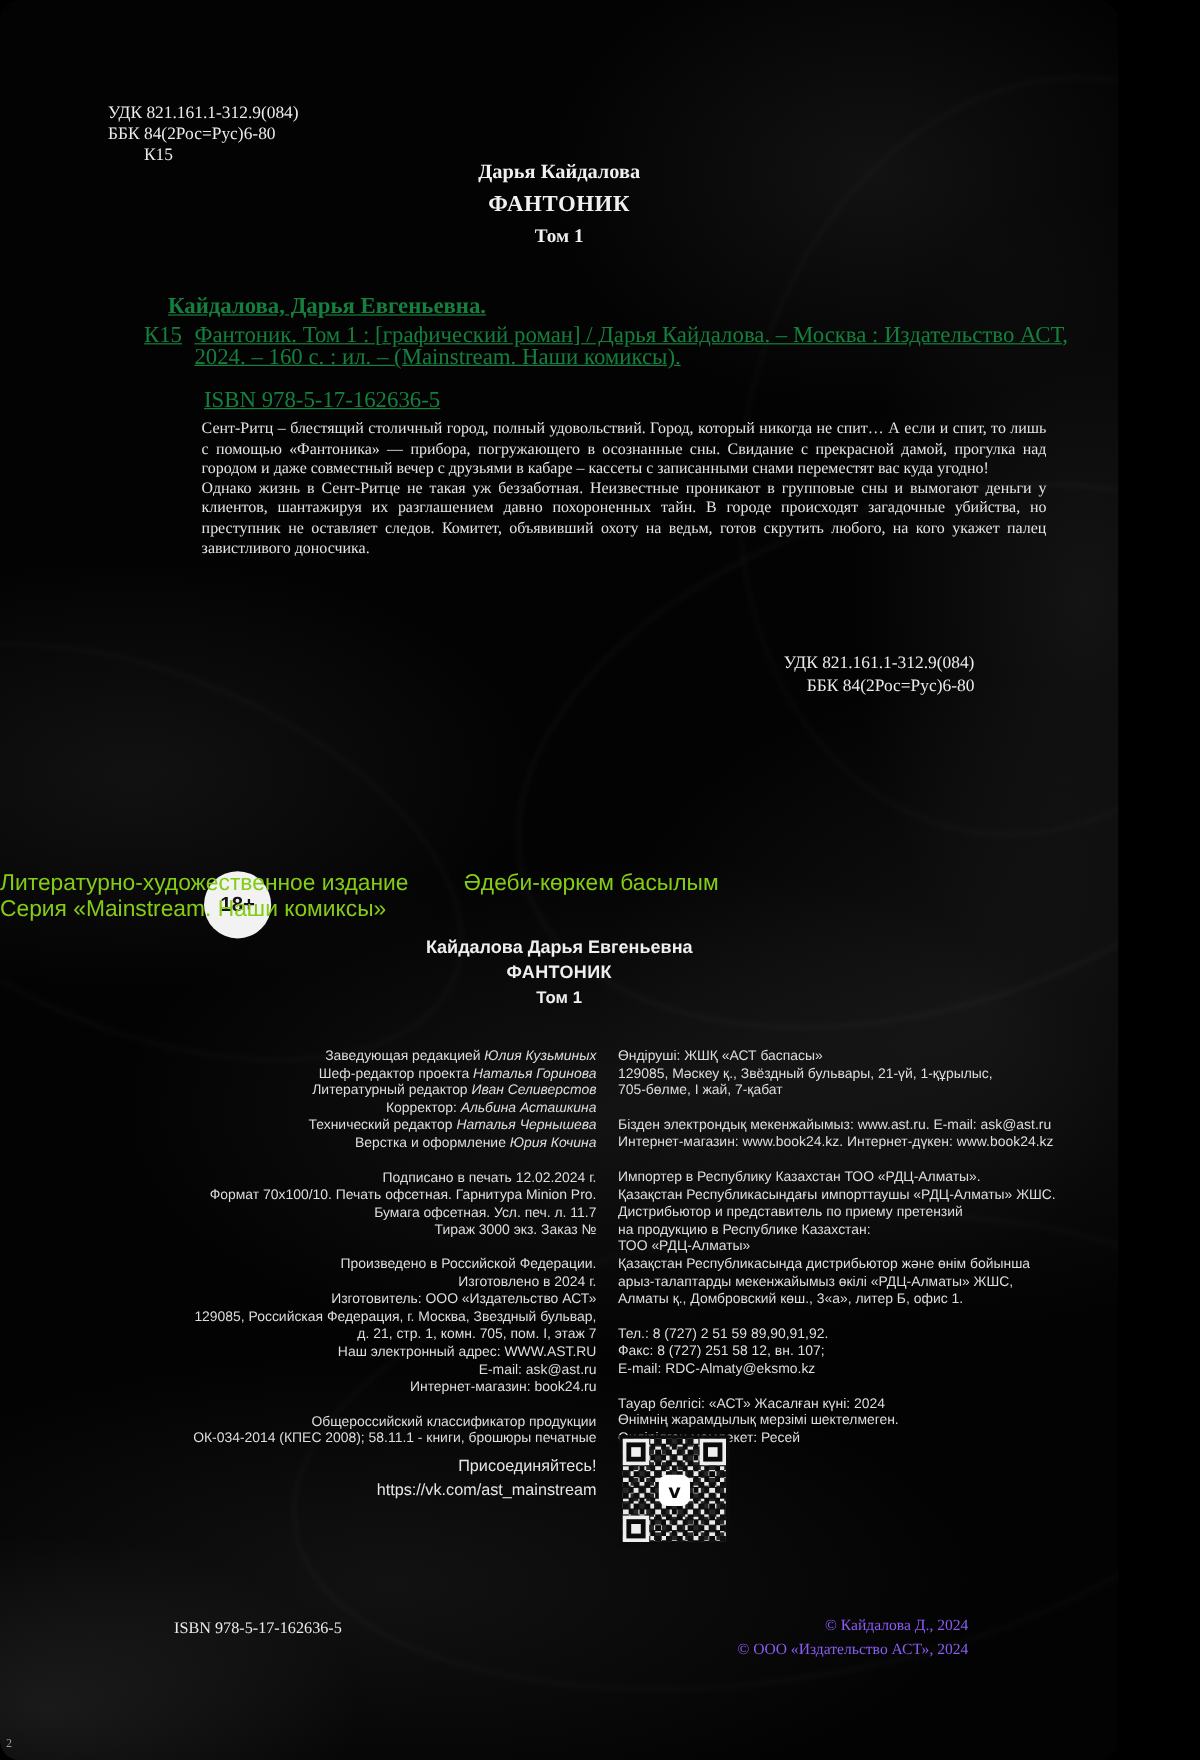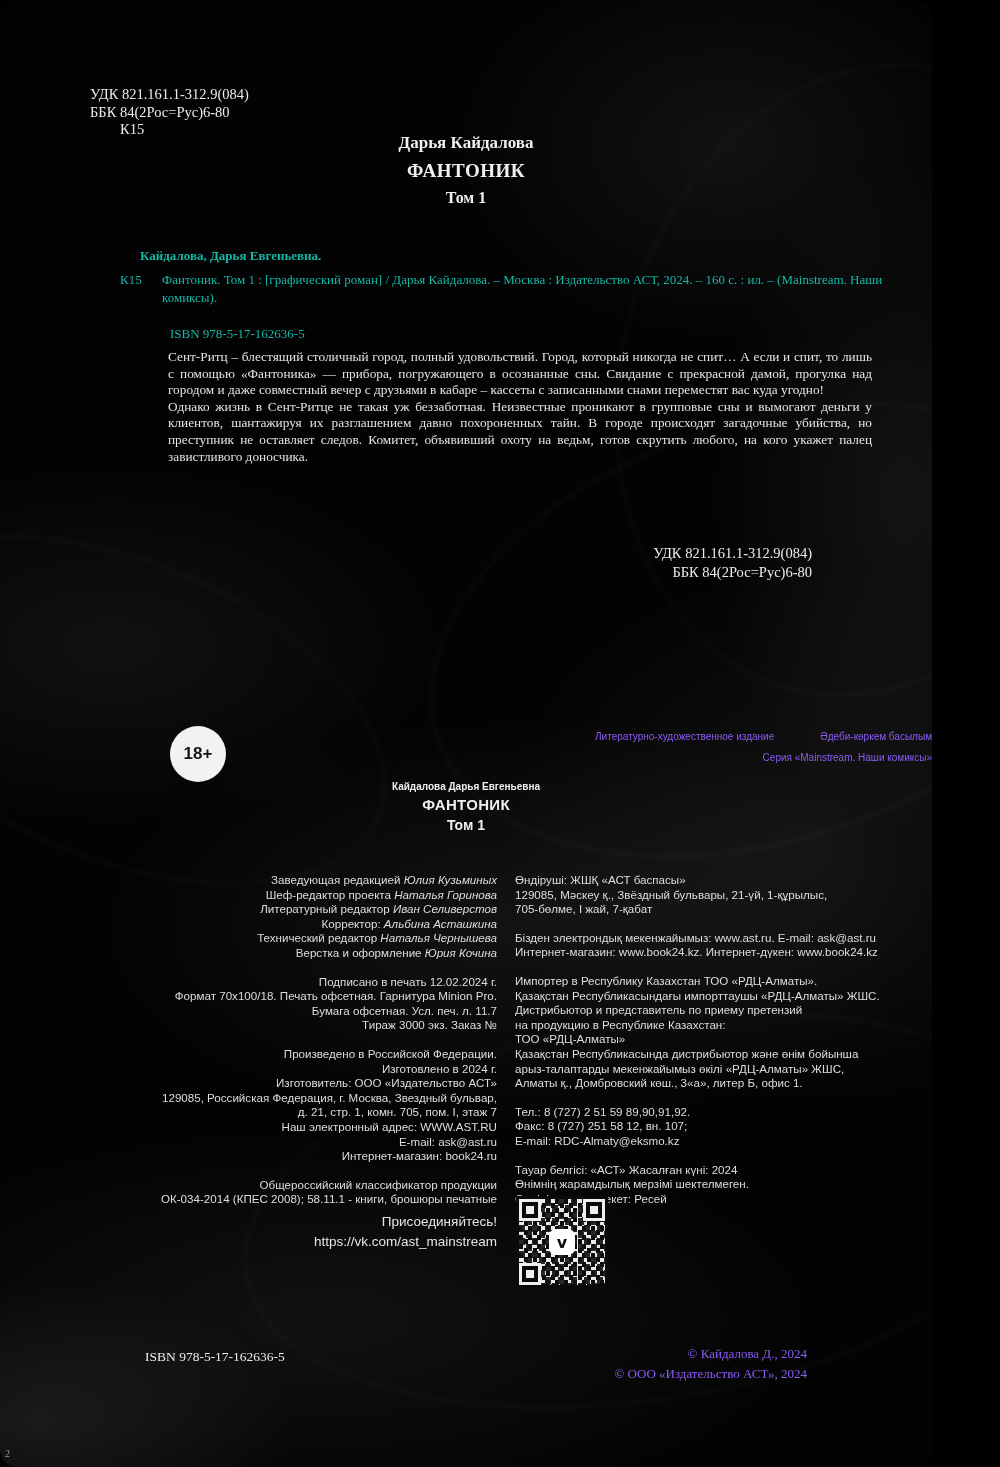--- a/index.html
+++ b/index.html
@@ -33,40 +33,40 @@
   .ital  { font-style:italic; }
 
   .top-codes { position:absolute; left:90px; top:86px; font-size:14.5px; line-height:17.5px; color:#ececec; }
   .top-codes .k15 { padding-left:30px; }
 
   .title-block { position:absolute; left:0; right:0; top:133px; text-align:center; font-weight:bold; color:#f0f0f0; }
   .t-author { font-size:17px; }
   .t-title  { font-size:19px; margin-top:7px; letter-spacing:0.5px; }
   .t-vol    { font-size:16px; margin-top:7px; }
 
-  .catalog { position:absolute; left:120px; top:247px; width:772px; font-size:13px; line-height:18.5px; color:#14b8a6; }
+  .catalog { position:absolute; left:120px; top:247px; width:772px; font-size:19px; line-height:18.5px; color:#15803d;text-decoration:underline; }
   .cat-author { padding-left:20px; font-weight:bold; margin-bottom:5px; }
   .cat-row { display:flex; }
   .cat-code { width:42px; flex:none; }
   .cat-text { flex:1; }
   .cat-isbn { padding-left:50px; margin-top:17px; }
 
   .annotation { position:absolute; left:168px; top:349px; width:704px; font-size:13.3px; line-height:16.6px; text-align:justify; color:#e4e4e4; }
 
   .right-codes { position:absolute; right:120px; top:544px; text-align:right; font-size:14.5px; line-height:19px; color:#ececec; }
 
   .age-badge { position:absolute; left:170px; top:726px; width:56px; height:56px; border-radius:50%;
     background:#f2f2f2; color:#141414; font-weight:bold; font-size:17px;
     display:flex; align-items:center; justify-content:center; font-family:"Liberation Sans",sans-serif; }
 
-  .edition { position:absolute; left:0; right:0; top:726px; text-align:right; font-size:10px; line-height:21px; color:#8b5cf6; }
+  .edition { position:absolute; left:0; right:0; top:726px; text-align:left; font-size:19px; line-height:21px; color:#84cc16; }
   .ed-kz { margin-left:46px; }
 
   .imprint-title { position:absolute; left:0; right:0; top:781px; text-align:center; font-weight:bold; color:#efefef; }
-  .it-author { font-size:10px; }
+  .it-author { font-size:15px; }
   .it-title  { font-size:15px; margin-top:4px; letter-spacing:0.3px; }
   .it-vol    { font-size:14px; margin-top:4px; }
 
   .col { position:absolute; top:873px; font-size:11.6px; line-height:14.6px; color:#dedede; }
   .col-left  { left:120px; width:377px; text-align:right; }
   .col-right { left:515px; width:382px; text-align:left; }
   .blk { margin-bottom:14px; }
   .blk:last-child { margin-bottom:0; }
 
   .social-text { position:absolute; left:120px; top:1212px; width:377px; text-align:right; font-size:13.5px; line-height:19.5px; color:#e6e6e6; }
@@ -147,21 +147,21 @@
     <div class="blk">
         <div class="line"><span>Заведующая редакцией</span> <span class="ital">Юлия Кузьминых</span></div>
         <div class="line"><span>Шеф-редактор проекта</span> <span class="ital">Наталья Горинова</span></div>
         <div class="line"><span>Литературный редактор</span> <span class="ital">Иван Селиверстов</span></div>
         <div class="line"><span>Корректор:</span> <span class="ital">Альбина Асташкина</span></div>
         <div class="line"><span>Технический редактор</span> <span class="ital">Наталья Чернышева</span></div>
         <div class="line"><span>Верстка и оформление</span> <span class="ital">Юрия Кочина</span></div>
       </div>
     <div class="blk">
         <div class="line">Подписано в печать 12.02.2024 г.</div>
-        <div class="line">Формат 70х100/18. Печать офсетная. Гарнитура Minion Pro.</div>
+        <div class="line">Формат 70х100/10. Печать офсетная. Гарнитура Minion Pro.</div>
         <div class="line">Бумага офсетная. Усл. печ. л. 11.7</div>
         <div class="line">Тираж 3000 экз. Заказ №</div>
       </div>
     <div class="blk">
         <div class="line">Произведено в Российской Федерации.</div>
         <div class="line">Изготовлено в 2024 г.</div>
         <div class="line">Изготовитель: ООО «Издательство АСТ»</div>
         <div class="line">129085, Российская Федерация, г. Москва, Звездный бульвар,</div>
         <div class="line">д. 21, стр. 1, комн. 705, пом. I, этаж 7</div>
         <div class="line">Наш электронный адрес: WWW.AST.RU</div>

